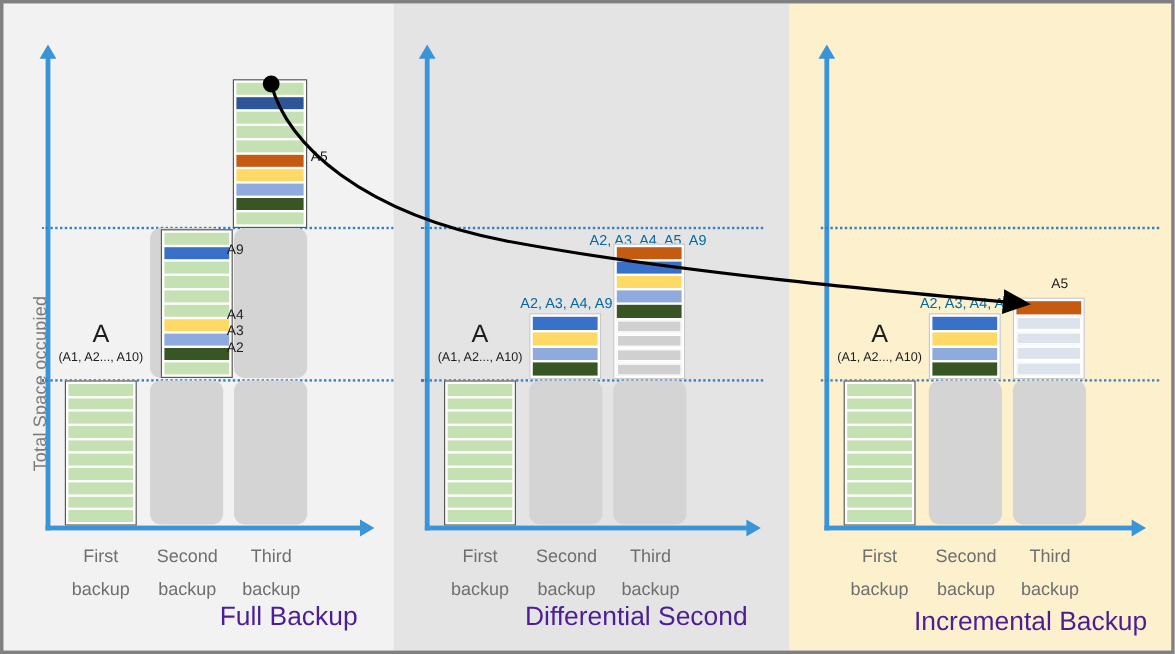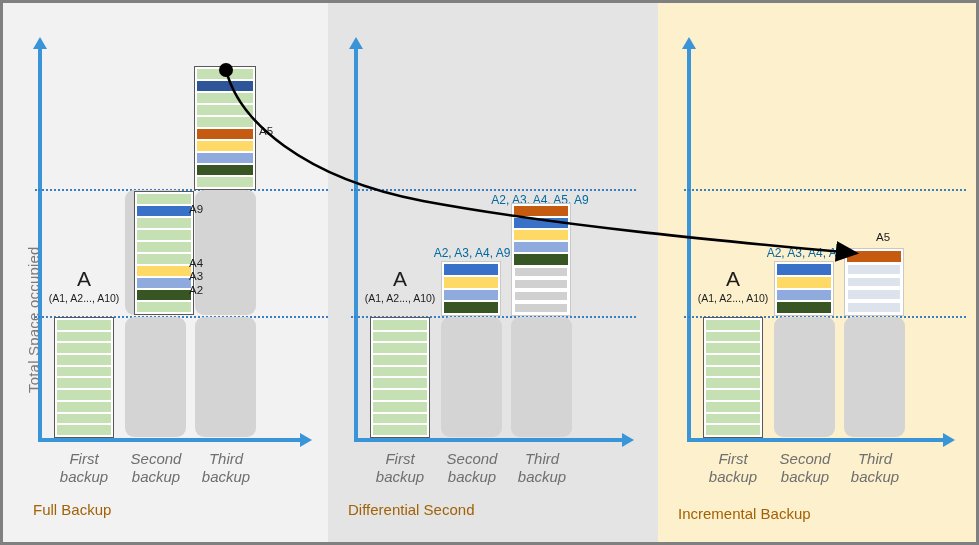--- a/index.html
+++ b/index.html
@@ -18,22 +18,22 @@
             border-right:7px solid transparent;border-bottom:12px solid #3a94d8;}
   .arrow-right{position:absolute;width:0;height:0;border-top:7px solid transparent;
             border-bottom:7px solid transparent;border-left:12px solid #3a94d8;}
 
   .gridline{position:absolute;height:0;border-top:2px dotted #3a7fc1;}
 
   .ylabel{position:absolute;color:#7a7a7a;font-size:15px;letter-spacing:.2px;
           transform:rotate(-90deg);transform-origin:left top;white-space:nowrap;}
 
   .tick-label{position:absolute;text-align:center;color:#6f6f6f;font-size:15px;
-              line-height:18px;white-space:pre-line;font-style:italic;}
-  .panel-title{position:absolute;text-align:left;color:#a16207;font-size:15px;}
+              line-height:28px;white-space:pre-line;}
+  .panel-title{position:absolute;text-align:right;color:#4c1d95;font-size:22px;}
 
   
   .bar{position:absolute;box-sizing:border-box;background:#ffffff;
        display:flex;flex-direction:column;justify-content:space-between;}
   .bar.framed{border:1.5px solid #595959;}
   .bar.plain{border:1px solid #c9c9c9;}
   .seg{box-sizing:border-box;}
   .ghost{position:absolute;background:#d4d4d4;border-radius:9px;}
 
   .seglabel{position:absolute;color:#1d1d1d;font-size:11.5px;white-space:nowrap;}

